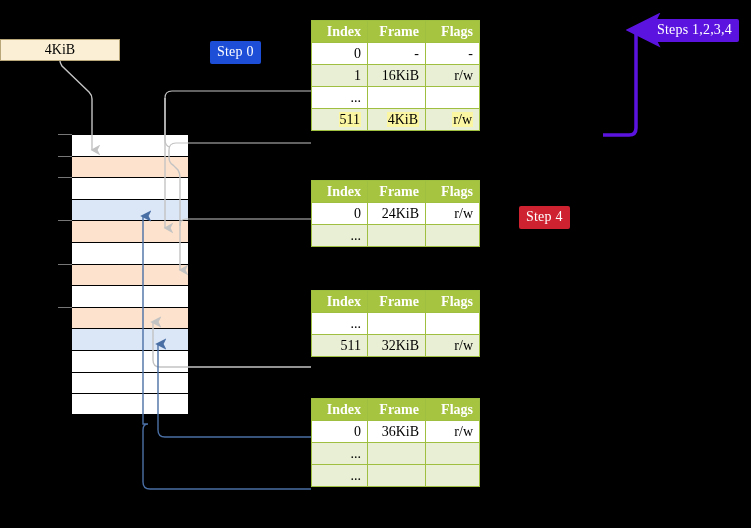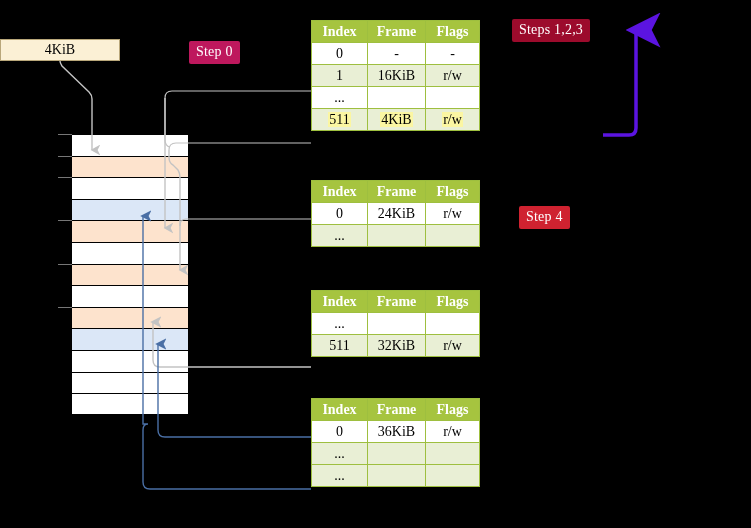--- a/index.html
+++ b/index.html
@@ -57,21 +57,21 @@
     border-collapse:collapse;
     font-size:14px;
     background:#fff;
     box-shadow:2px 2px 0 #000;
   }
   .ptable td,.ptable th{
     border:1px solid #9ebf3f;
     padding:2px 6px;
     height:22px;
     box-sizing:border-box;
-    text-align:center;
+    text-align:right;
     font-weight:normal;
     vertical-align:middle;
     white-space:nowrap;
     margin-left:36px;
   }
   .ptable thead th{
     background:#a6c council;
   }
   .ptable thead th{
     background:#a6c43f;
@@ -97,23 +97,23 @@
 </style>
 </head>
 <body>
 
 <div class="stage">
 
   <div id="kib-box" style="background: rgb(251, 240, 213); border-color: rgb(185, 167, 122);">
     <span>4KiB</span>
   </div>
 
-  <div class="badge" id="badge-step0" style="background: #be185d;">Step 0</div>
+  <div class="badge" id="badge-step0" style="background: #1d4ed8; margin-left: 21px;">Step 0</div>
   <div class="badge" id="badge-step4" style="background: rgb(207, 34, 48);">Step 4</div>
-  <div class="badge" id="badge-steps123" style="background: rgb(156, 11, 44);">Steps 1,2,3</div>
+  <div class="badge" id="badge-steps1234" style="background: rgb(91, 20, 224);">Steps 1,2,3,4</div>
 
   <div id="memcol">
       <div class="memrow" style="top: 0px; background: rgb(255, 255, 255);"></div>
       <div class="memrow orange" style="top: 21.6px; background: rgb(253, 227, 205);"></div>
       <div class="memrow" style="top: 43.2px; background: rgb(255, 255, 255);"></div>
       <div class="memrow blue" style="top: 64.8px; background: rgb(219, 231, 247);"></div>
       <div class="memrow orange" style="top: 86.4px; background: rgb(253, 227, 205);"></div>
       <div class="memrow" style="top: 108px; background: rgb(255, 255, 255);"></div>
       <div class="memrow orange" style="top: 129.6px; background: rgb(253, 227, 205);"></div>
       <div class="memrow" style="top: 151.2px; background: rgb(255, 255, 255);"></div>

